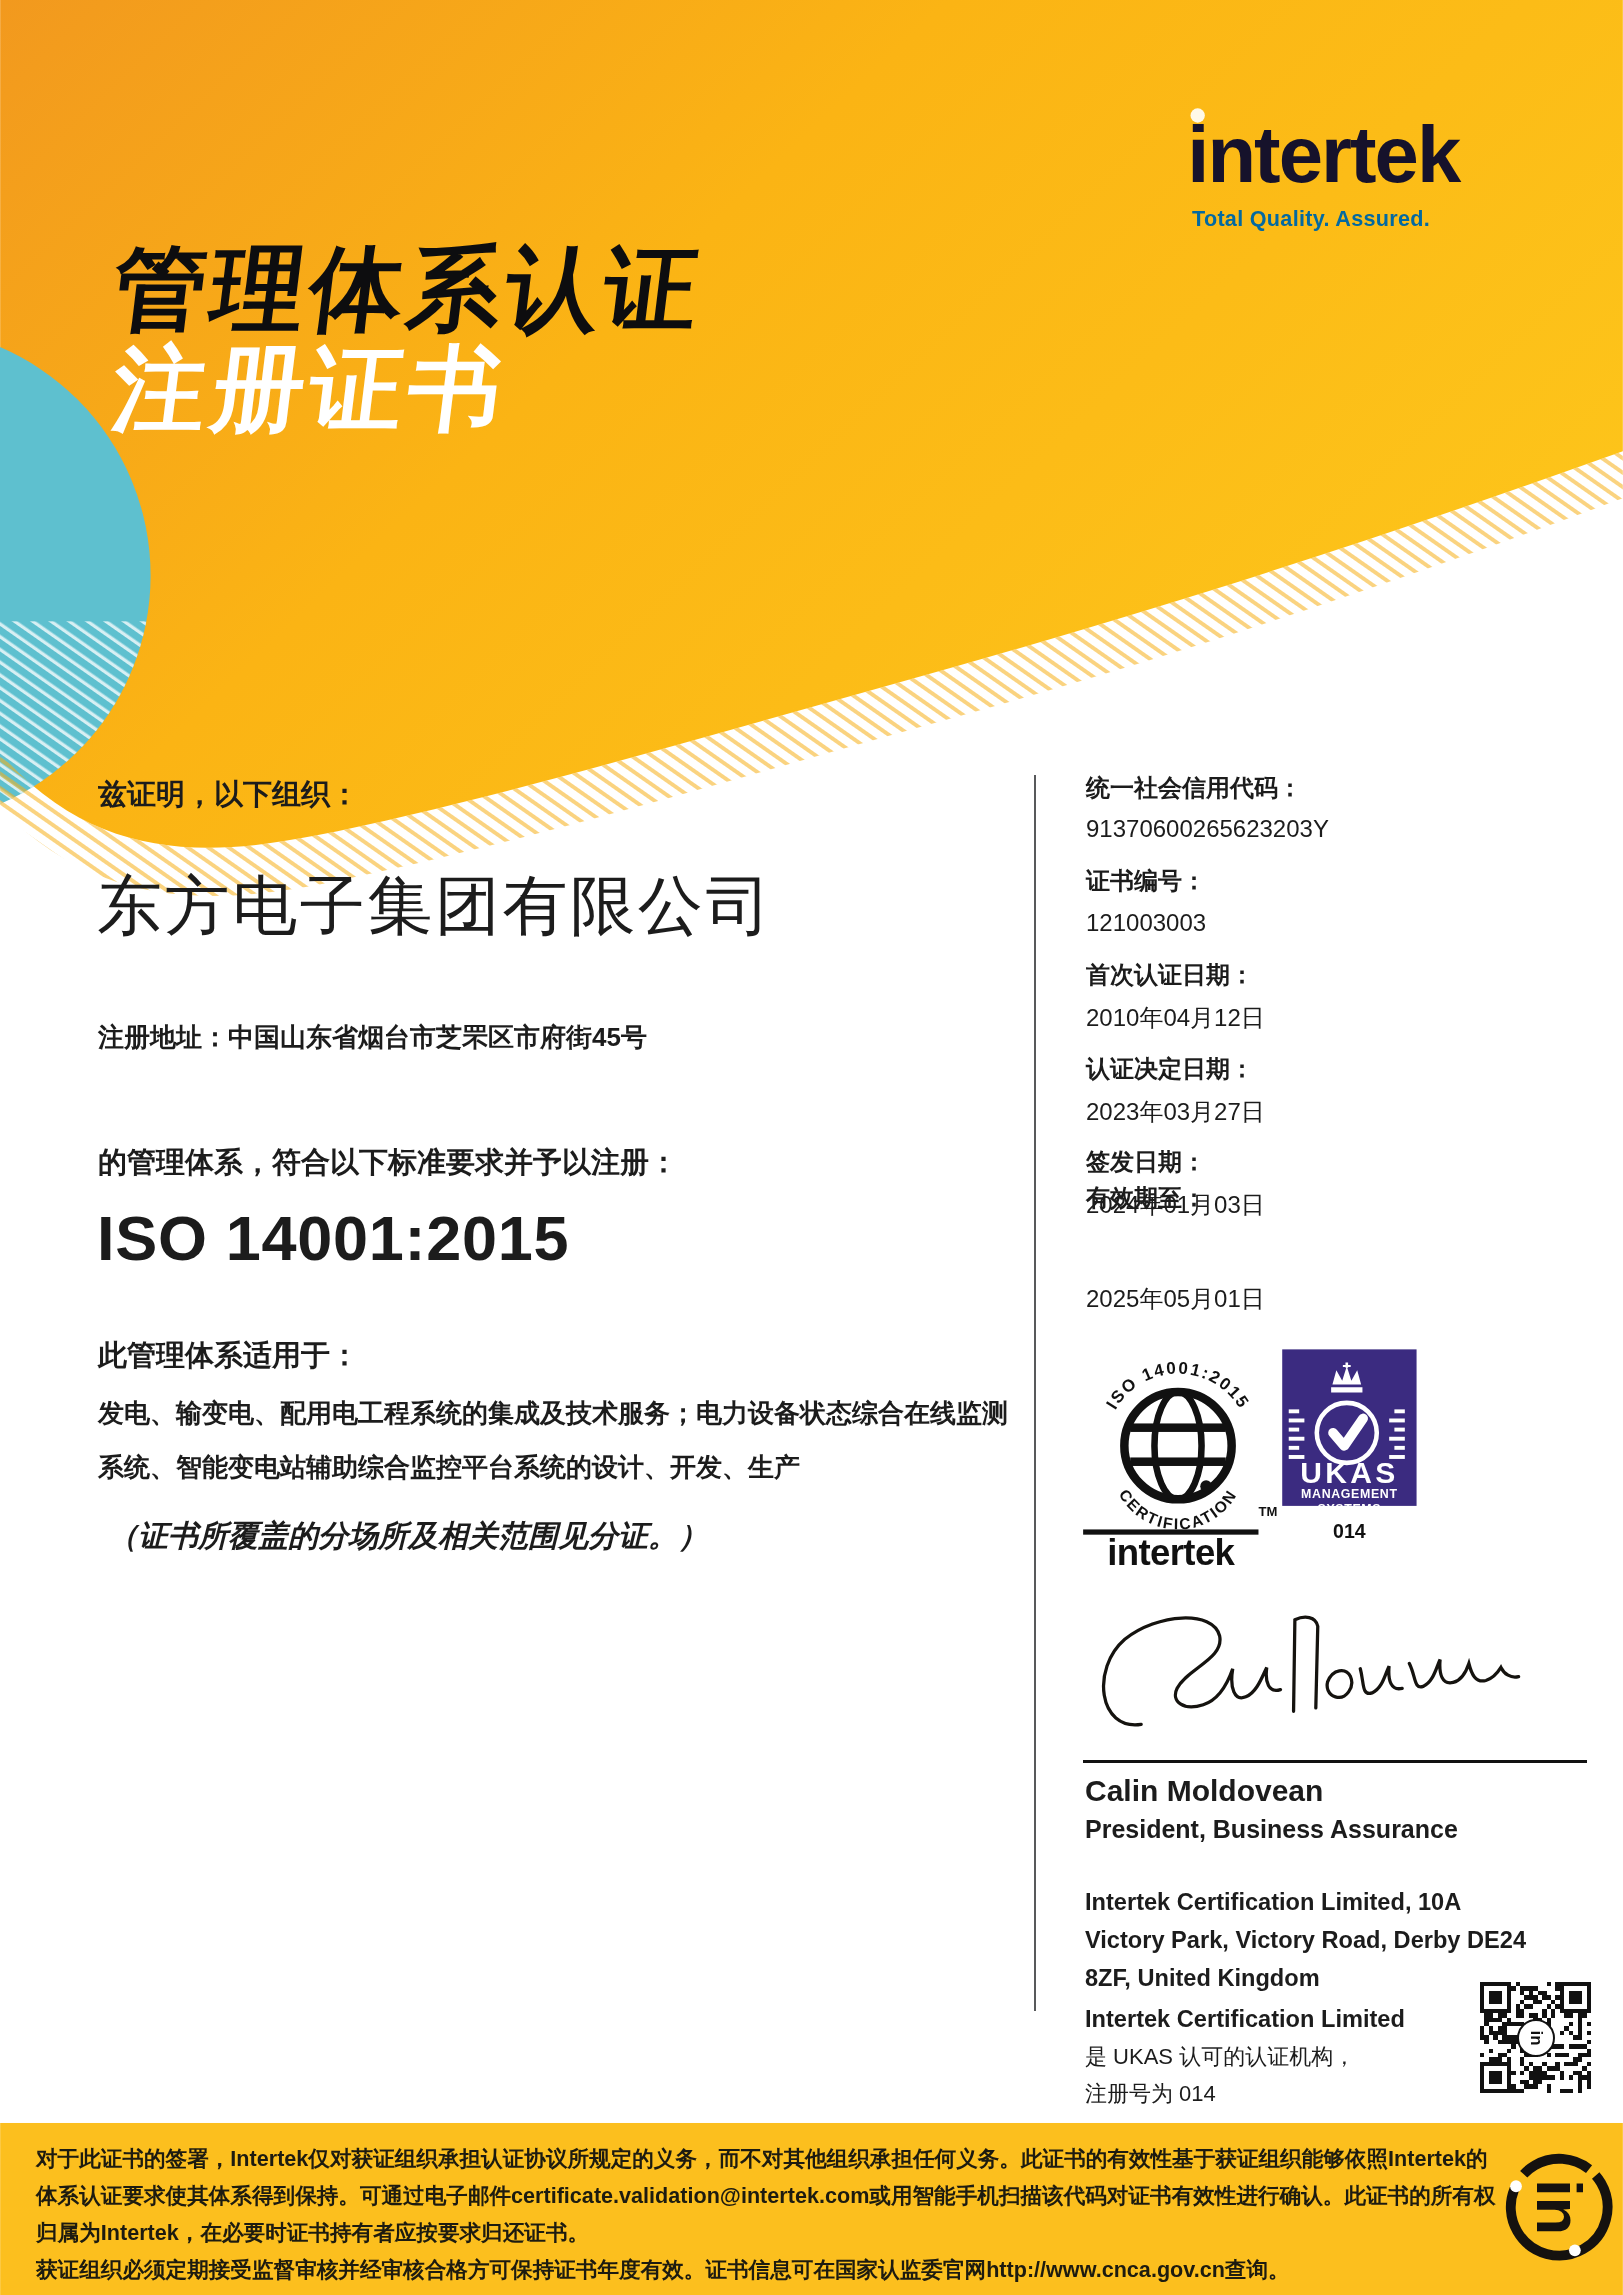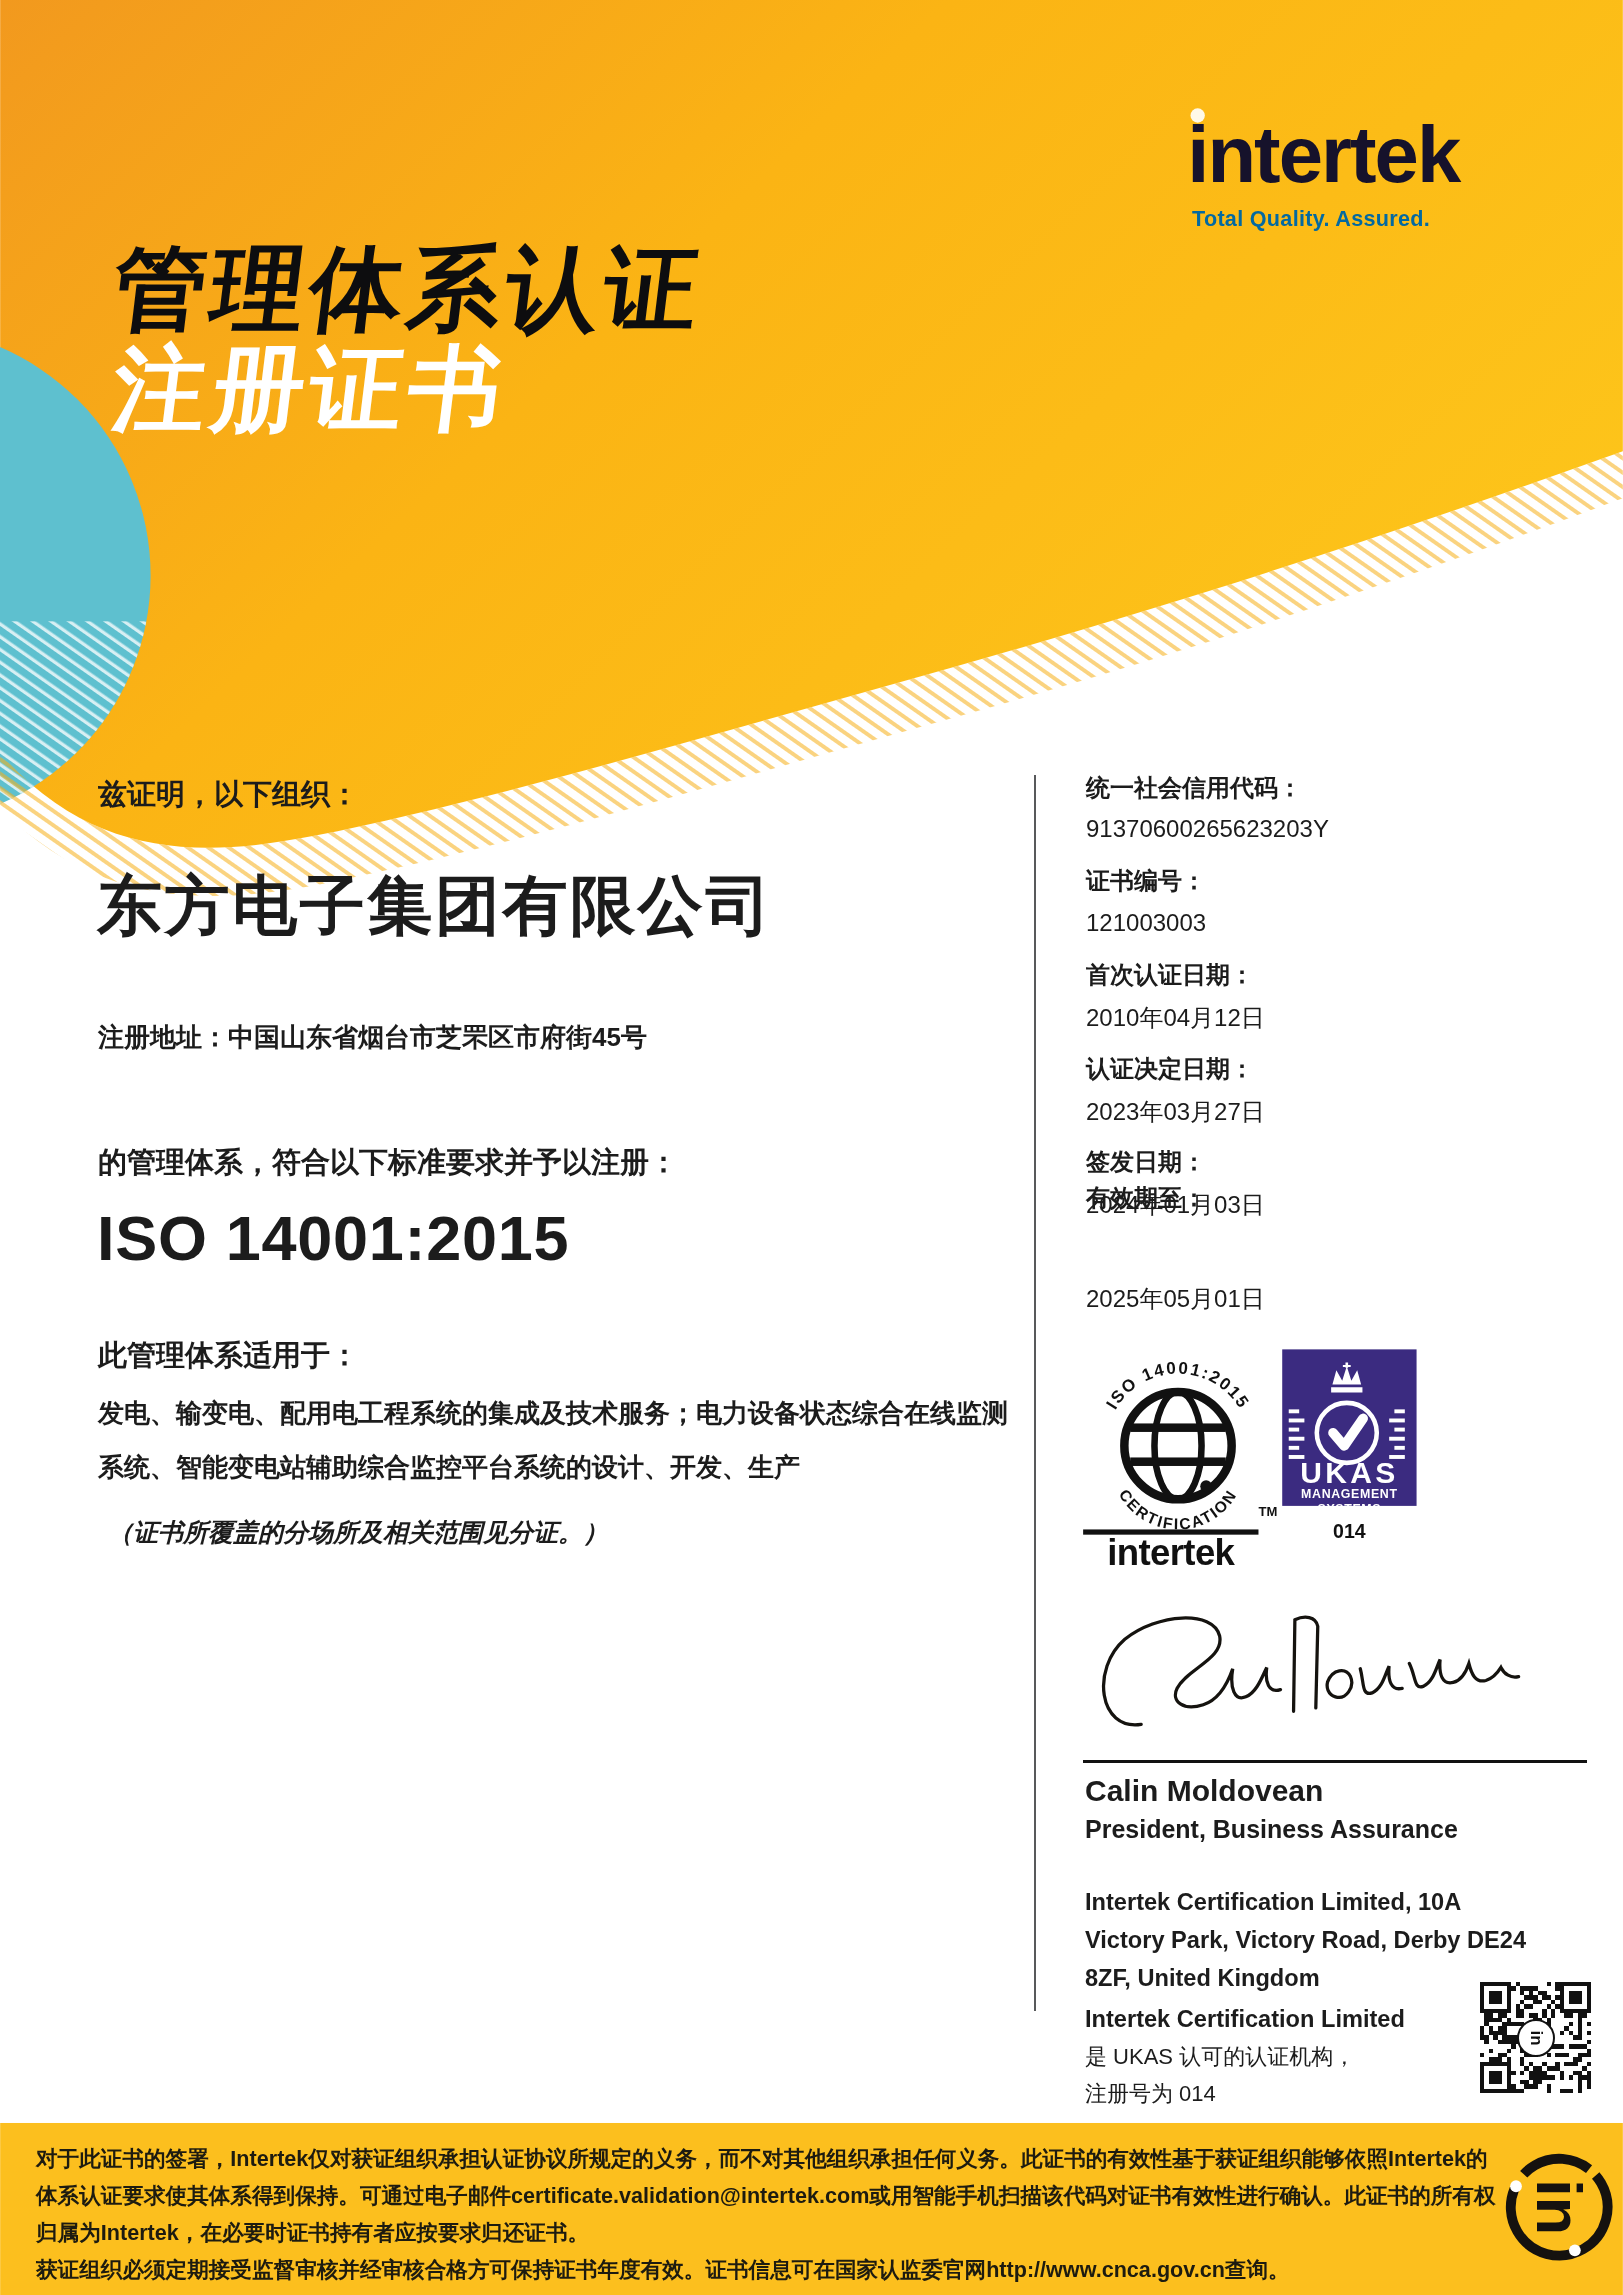--- a/index.html
+++ b/index.html
@@ -12,27 +12,27 @@
 
   
   .brand-tagline{font-size:21.6px;font-weight:700;color:#0369a1;letter-spacing:0.3px;}
   .title-line{font-weight:900;font-size:93px;line-height:1;letter-spacing:5.2px;
               transform:skewX(-7deg);transform-origin:left bottom;white-space:nowrap;}
   .title-black{color:#0d0d0f;}
   .title-white{color:#ffffff;}
 
   
   .intro{font-size:29px;font-weight:800;}
-  .company{font-size:65px;font-weight:700;letter-spacing:2.6px;white-space:nowrap;}
+  .company{font-size:65px;font-weight:400;letter-spacing:2.6px;white-space:nowrap;}
   .addr{font-size:26px;font-weight:700;}
   .stmt{font-size:29px;font-weight:800;}
   .standard{font-size:63px;font-weight:800;letter-spacing:0.7px;}
   .scope-label{font-size:29px;font-weight:800;}
   .scope-text{font-size:26px;font-weight:600;line-height:54px;width:913px;}
-  .scope-note{font-size:25px;font-weight:600;font-style:italic;}
+  .scope-note{font-size:30px;font-weight:600;font-style:italic;}
 
   
   .vline{width:2px;background:#58595b;}
 
   
   .sb-label{font-size:24px;font-weight:800;white-space:nowrap;}
   .sb-value{font-size:24px;font-weight:500;white-space:nowrap;}
 
   
   .sig-line{height:3.3px;background:#121212;}

